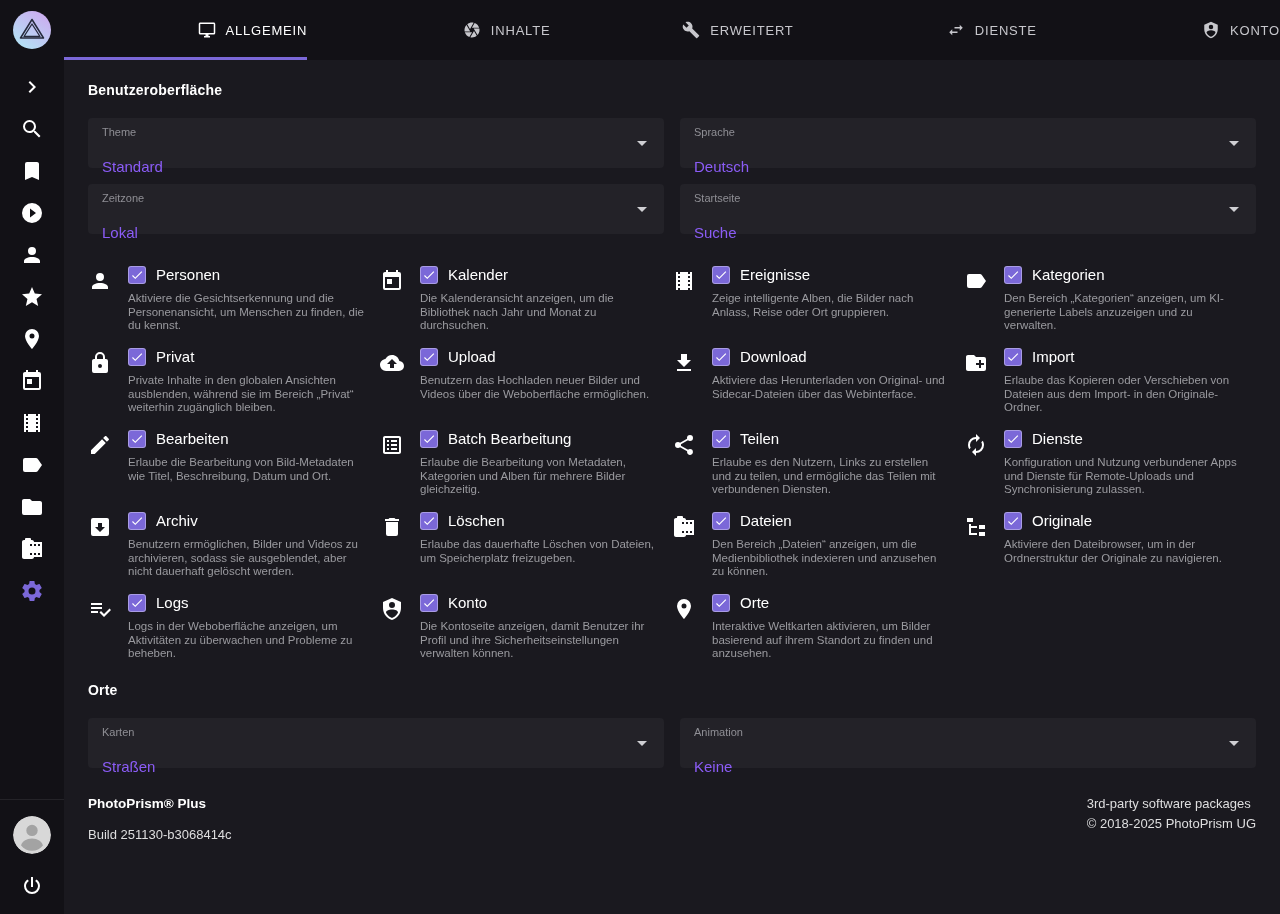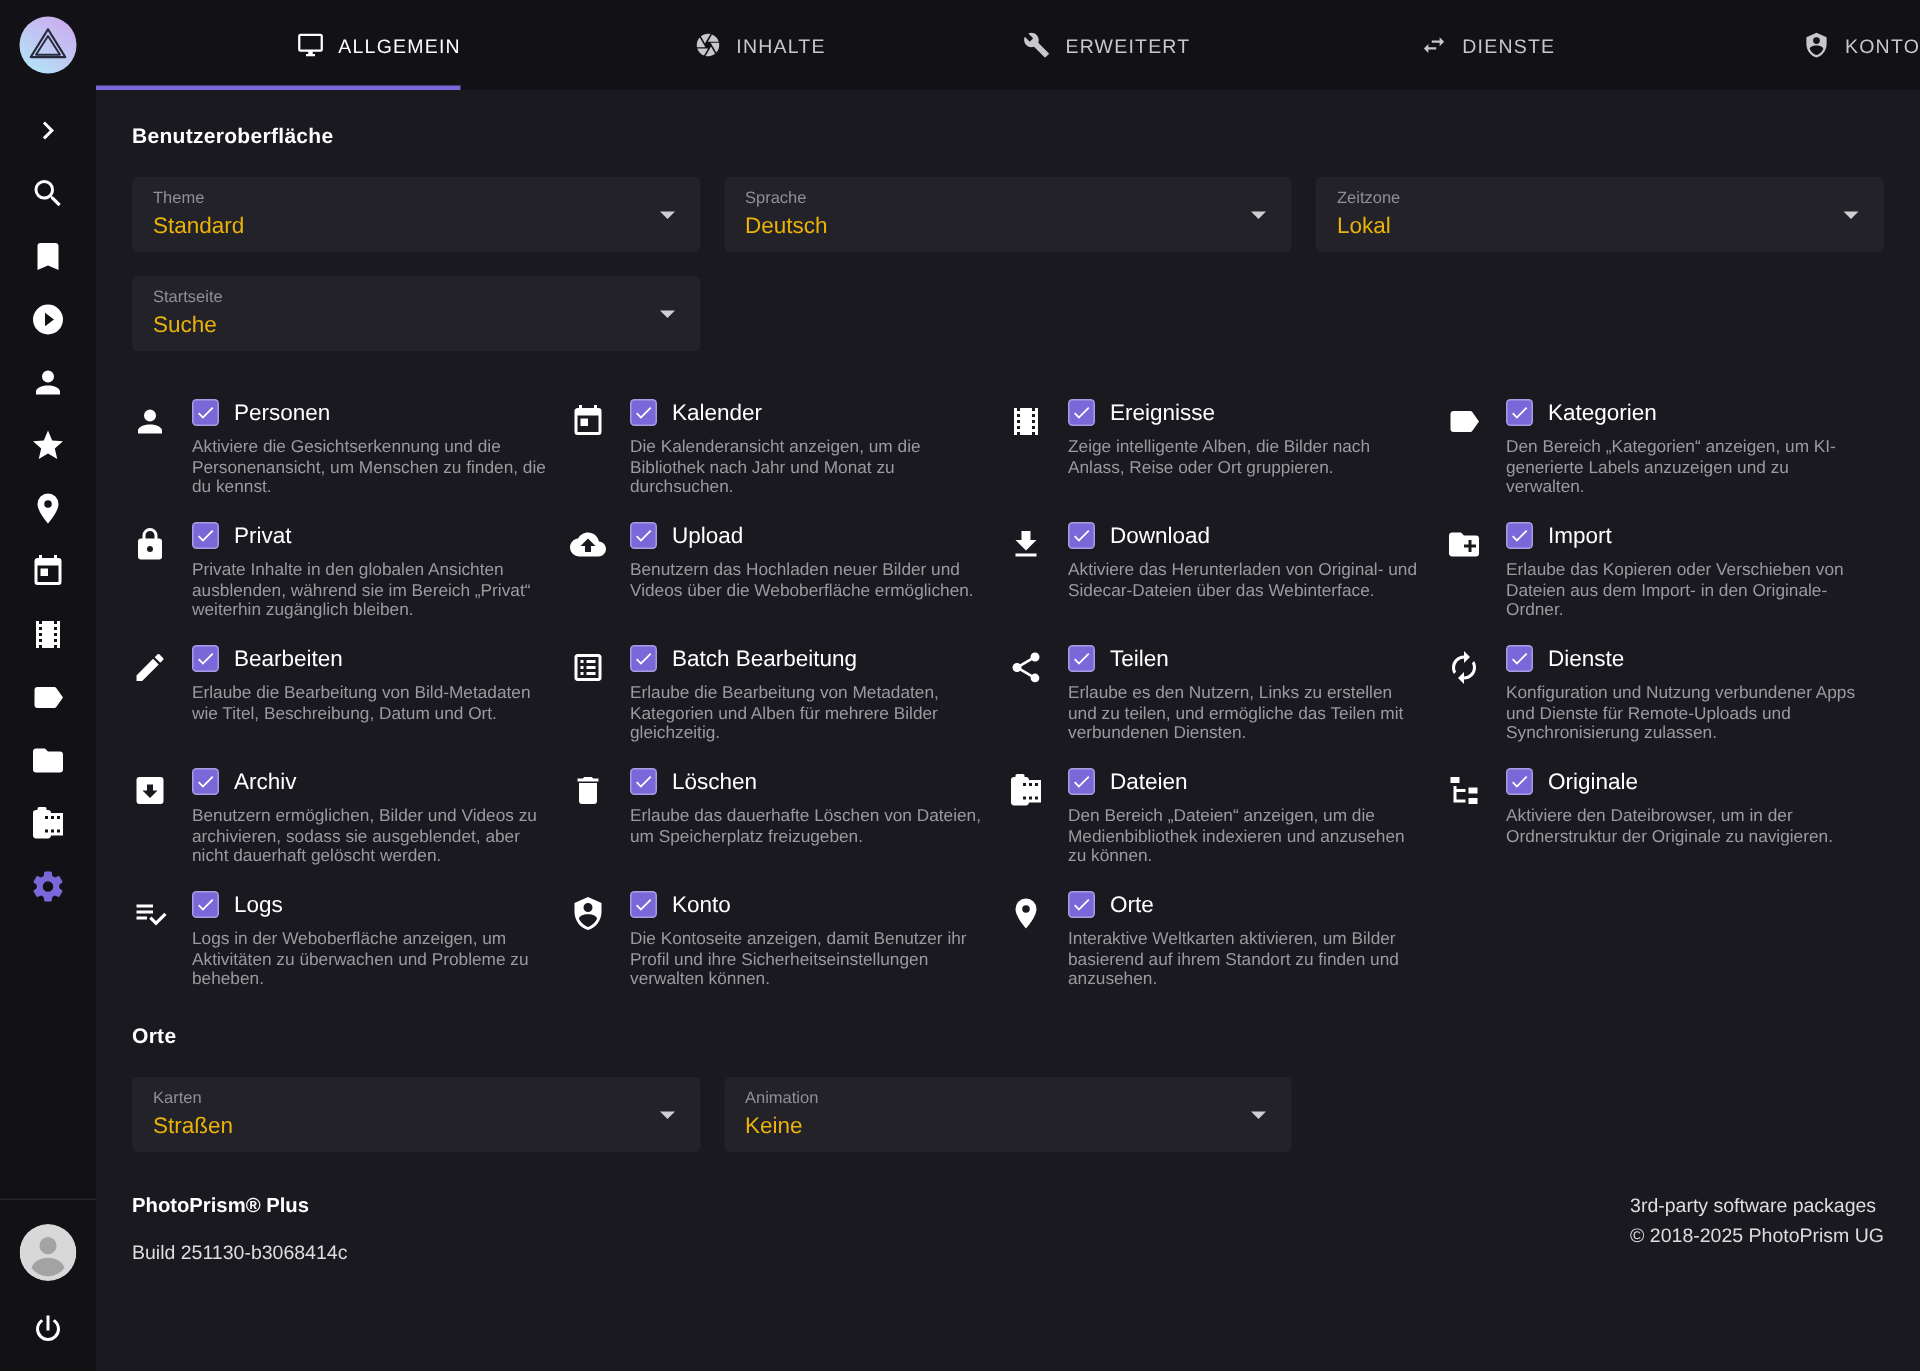--- a/index.html
+++ b/index.html
@@ -35,31 +35,31 @@
   .tabbar{height:60px;background:var(--chrome);display:flex;flex:0 0 60px}
   .tab{flex:1;display:flex;align-items:center;justify-content:flex-end;gap:10px;font-size:13px;font-weight:500;letter-spacing:.8px;color:#c7c7cc;cursor:pointer;position:relative}
   .tab.active{color:#fff}
   .tab.active::after{content:"";position:absolute;left:0;right:0;bottom:0;height:3px;background:var(--accent)}
   .tab-icon{display:flex}
 
   .content{flex:1;background:var(--page);padding:20px 24px 0;min-width:0}
   .section-title{font-size:14px;font-weight:600;letter-spacing:.2px;margin:2px 0 20px}
   .section-title.places{margin-top:6px}
 
-  .select-grid{display:grid;grid-template-columns:1fr 1fr 1fr;gap:16px}
+  .select-grid{display:grid;grid-template-columns:1fr 1fr;gap:16px}
   .select-field{background:var(--field);border-radius:4px;height:50px;padding:8px 40px 8px 14px;position:relative;cursor:pointer}
   .select-label{font-size:11px;color:#8f8f95}
-  .select-value{font-size:15px;color:#eab308;margin-top:4px}
+  .select-value{font-size:15px;color:#8b5cf6;margin-top:20px}
   .caret{position:absolute;right:10px;top:50%;transform:translateY(-50%);color:#cfcfd3;display:flex}
 
   .options-grid{display:grid;grid-template-columns:repeat(4,1fr);margin-top:32px}
   .option{display:flex;min-height:82px}
   .opt-icon{flex:0 0 40px;width:40px;color:#fff;display:flex;align-items:flex-start;padding-top:3px}
   .opt-body{flex:1;padding-right:16px;min-width:0}
-  .opt-head{display:flex;align-items:center;gap:10px}
+  .opt-head{display:flex;align-items:flex-start;gap:10px}
   .checkbox{flex:0 0 18px;width:18px;height:18px;border-radius:3px;background:var(--accent);border:1px solid rgba(255,255,255,.35);display:flex;align-items:center;justify-content:center;color:#fff;cursor:pointer}
   .opt-label{font-size:15px;color:#fff;cursor:pointer;white-space:nowrap}
   .opt-desc{margin-top:8px;font-size:11.5px;line-height:1.18;color:#9a9a9f;hyphens:auto}
 
   .page-footer{display:flex;justify-content:space-between;margin-top:28px;font-size:13px;color:#dededf}
   .footer-left .product{font-weight:700;font-size:13.5px;color:#fff;margin-bottom:16px}
   .footer-right{text-align:left}
   .footer-right .packages{margin-bottom:5px;cursor:pointer}
 </style>
 </head>

